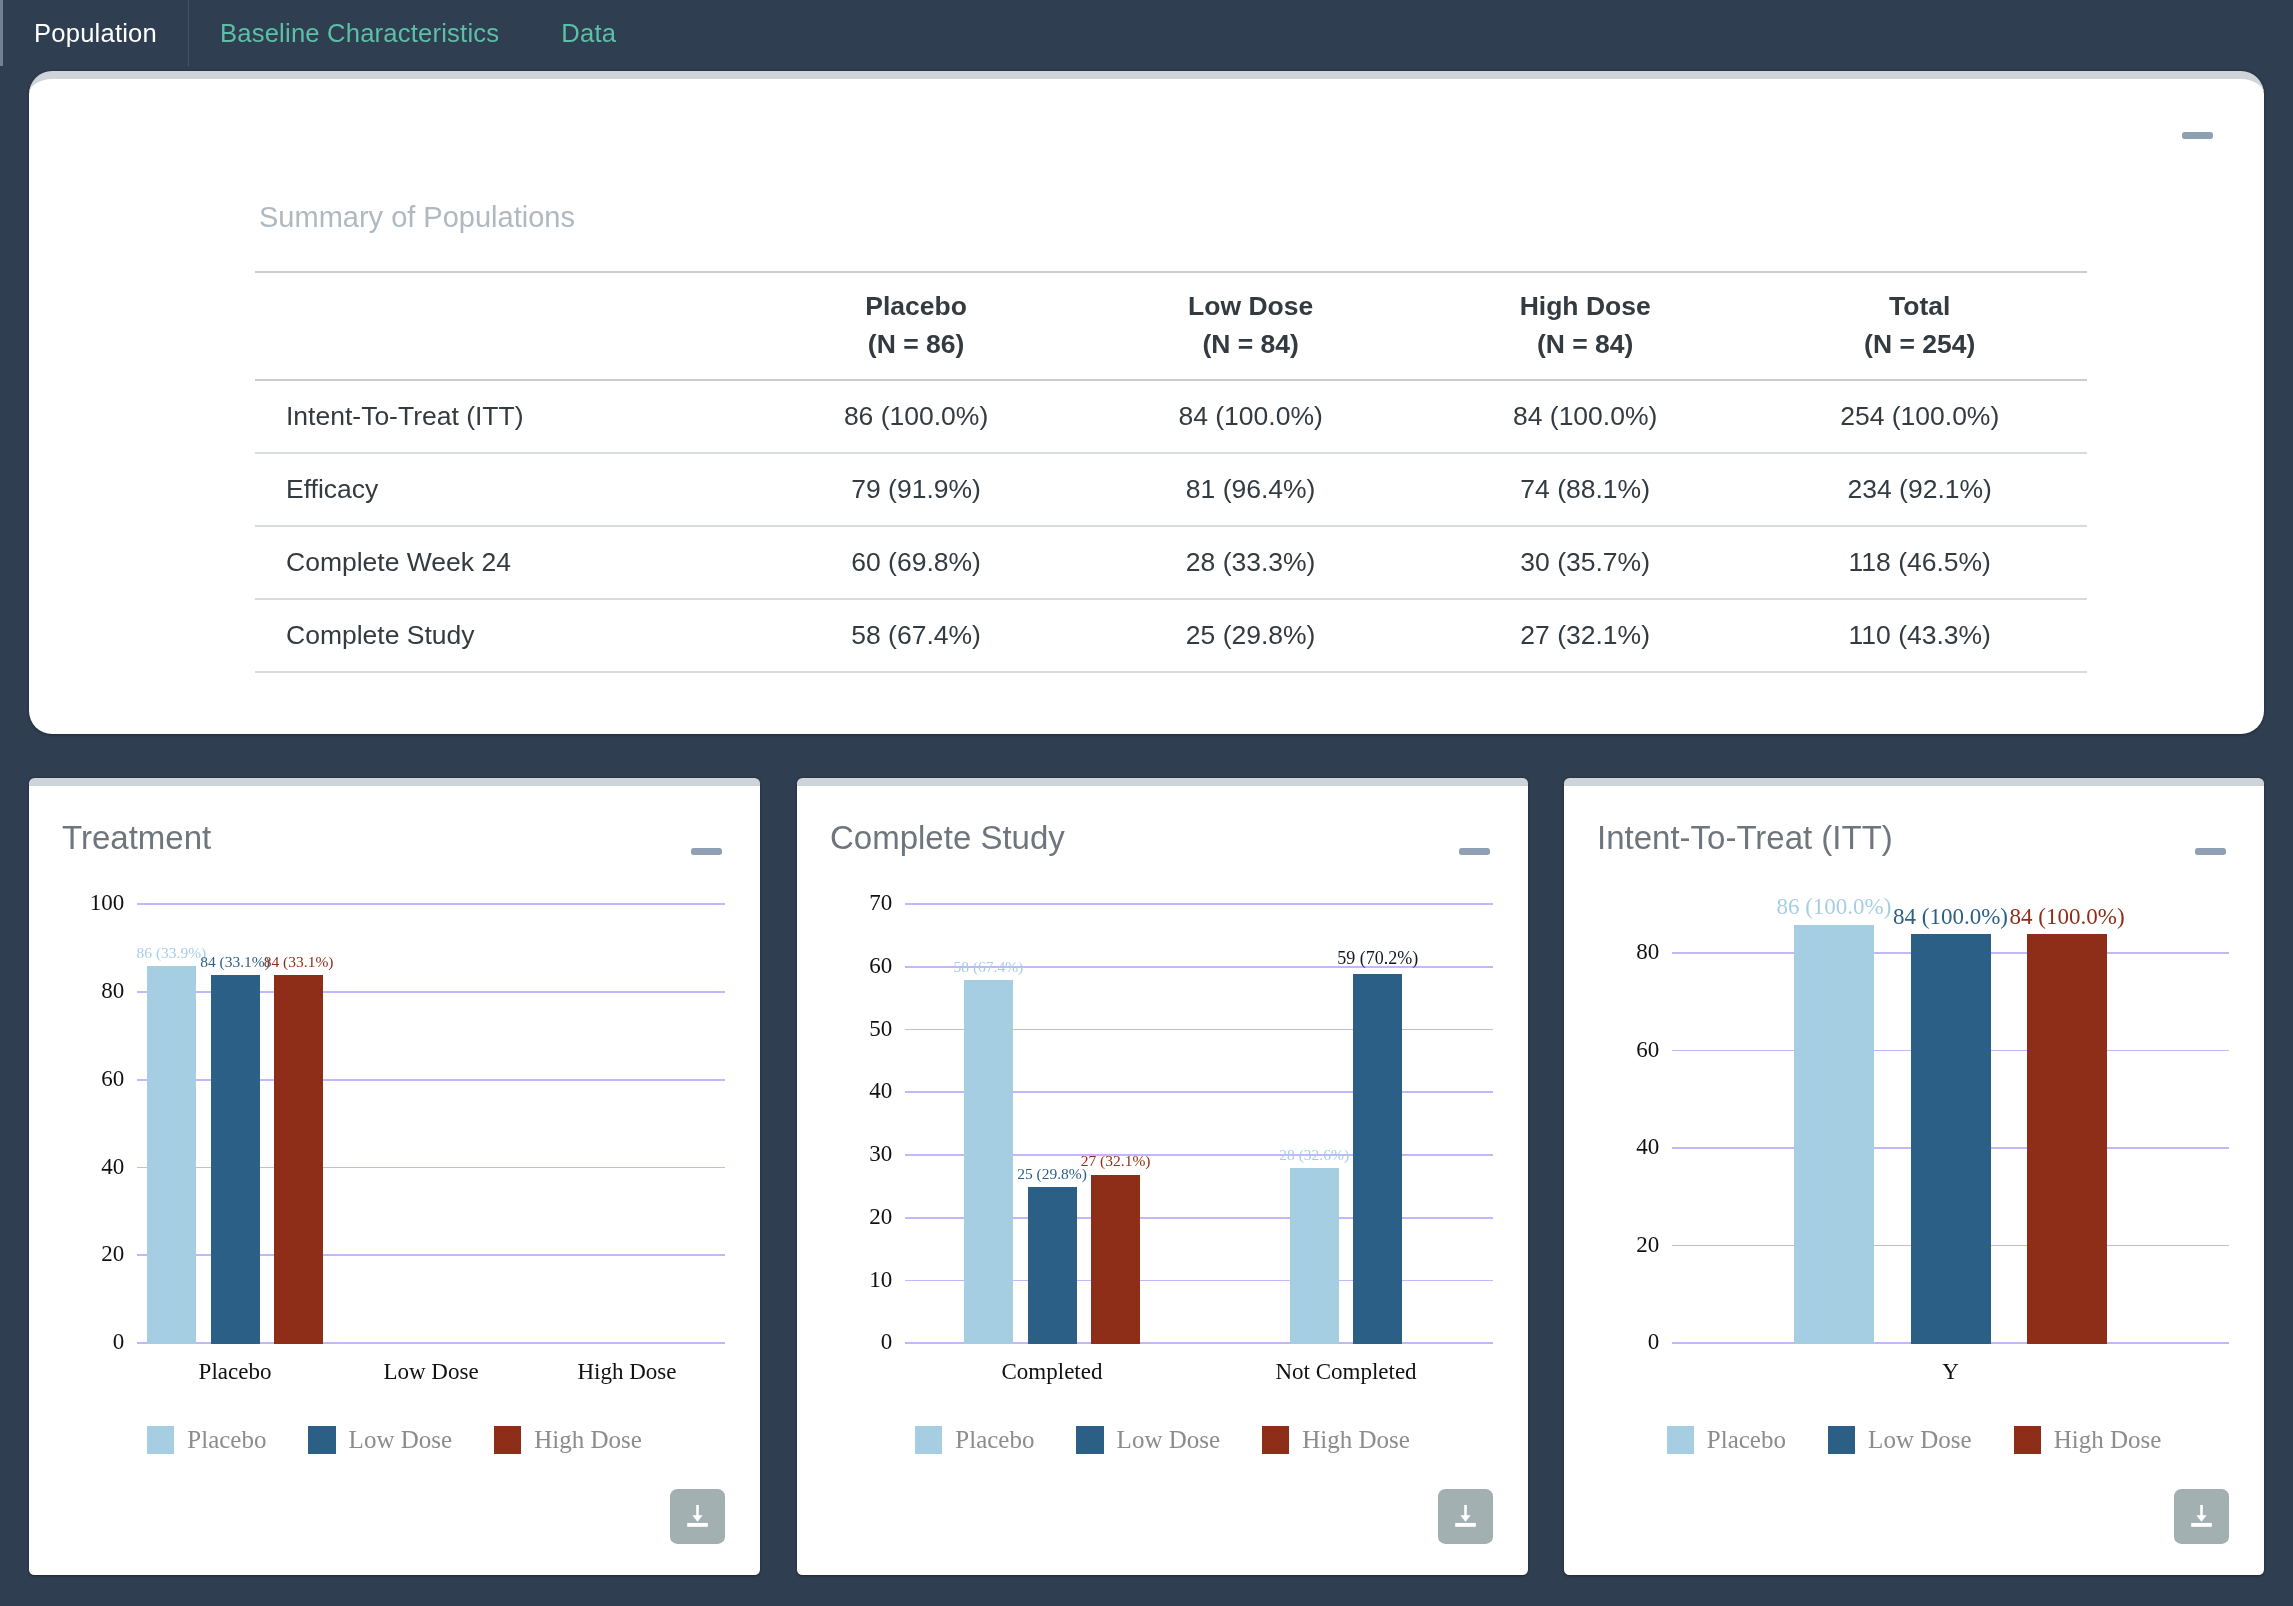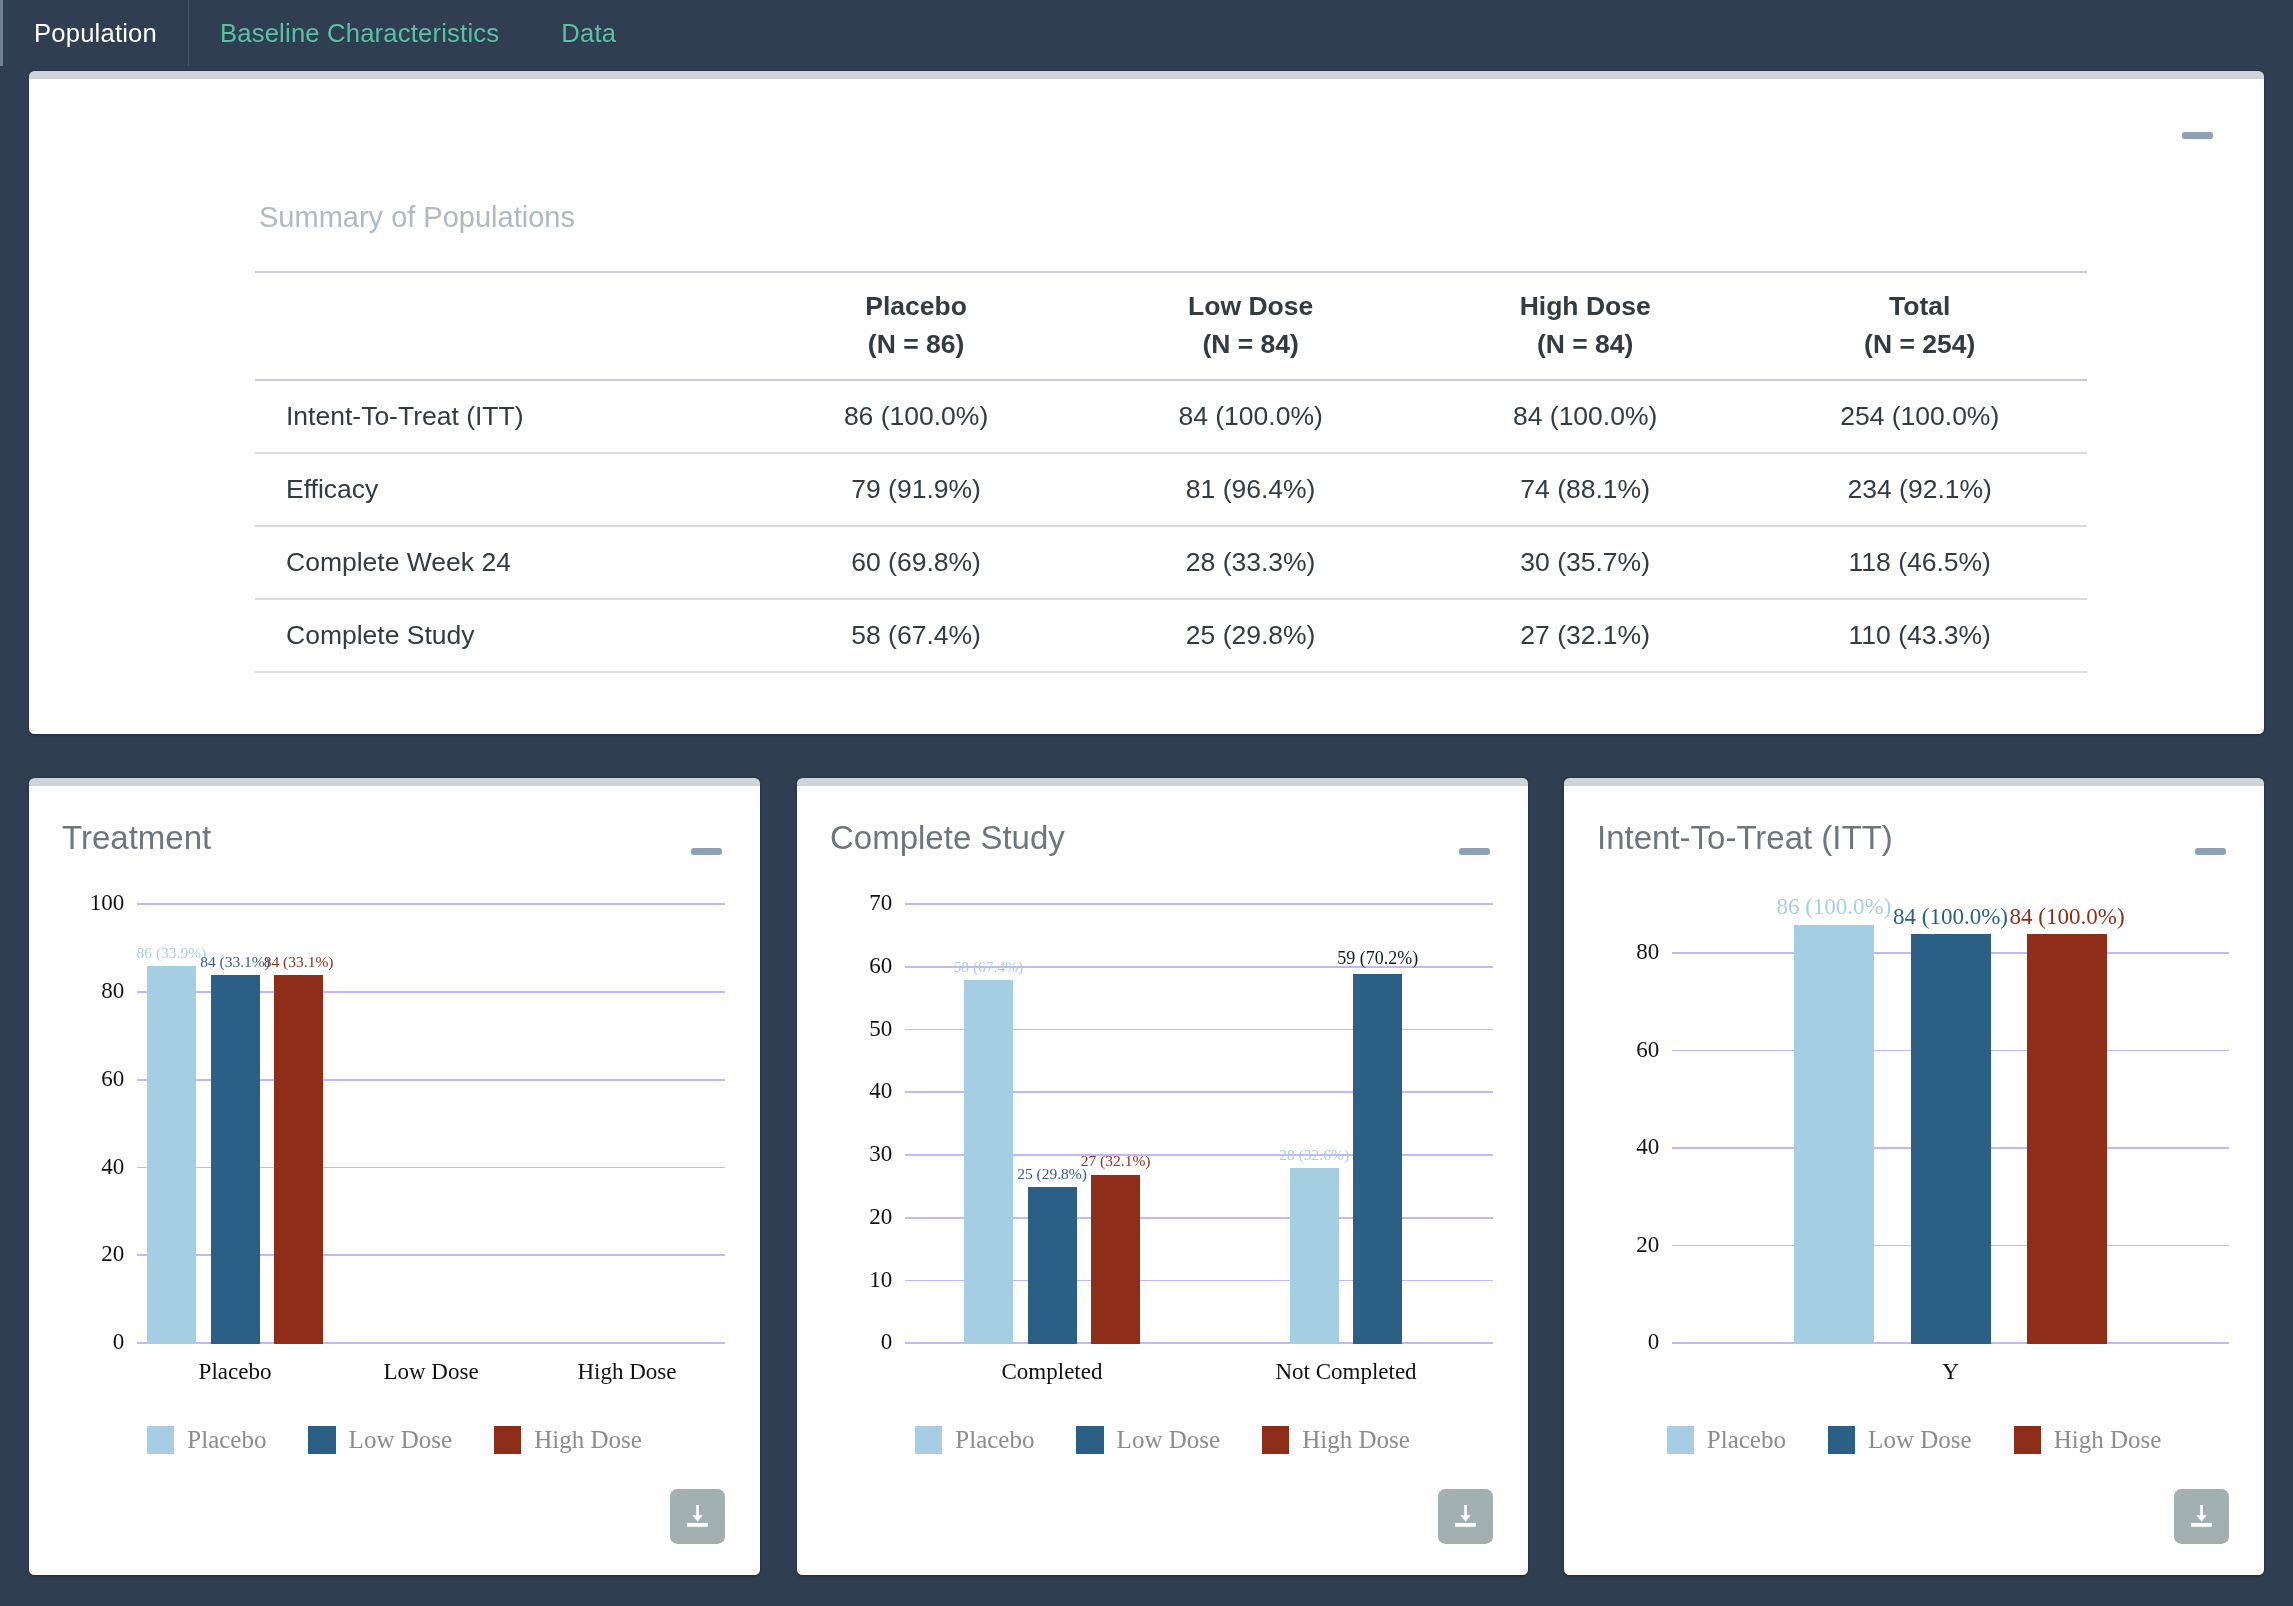--- a/index.html
+++ b/index.html
@@ -42,21 +42,21 @@
     position: absolute;
     background: #ffffff;
     border-top: 8.2px solid #ced4da;
     border-radius: 5.5px;
     box-shadow: 0 0.9px 2.7px rgba(0,0,0,.35);
   }
 
   
   #table-card {
     left: 29px; top: 71px;
-    width: 2235px; height: 663px;
+    width: 2235px; height: 663px; border-radius: 23px;
   }
   .minimize-btn {
     position: absolute;
     width: 31px; height: 7.3px;
     background: #8fa0b3;
     border-radius: 2.7px;
     cursor: pointer;
   }
   #table-card .minimize-btn { right: 51px; top: 53px; }
 

